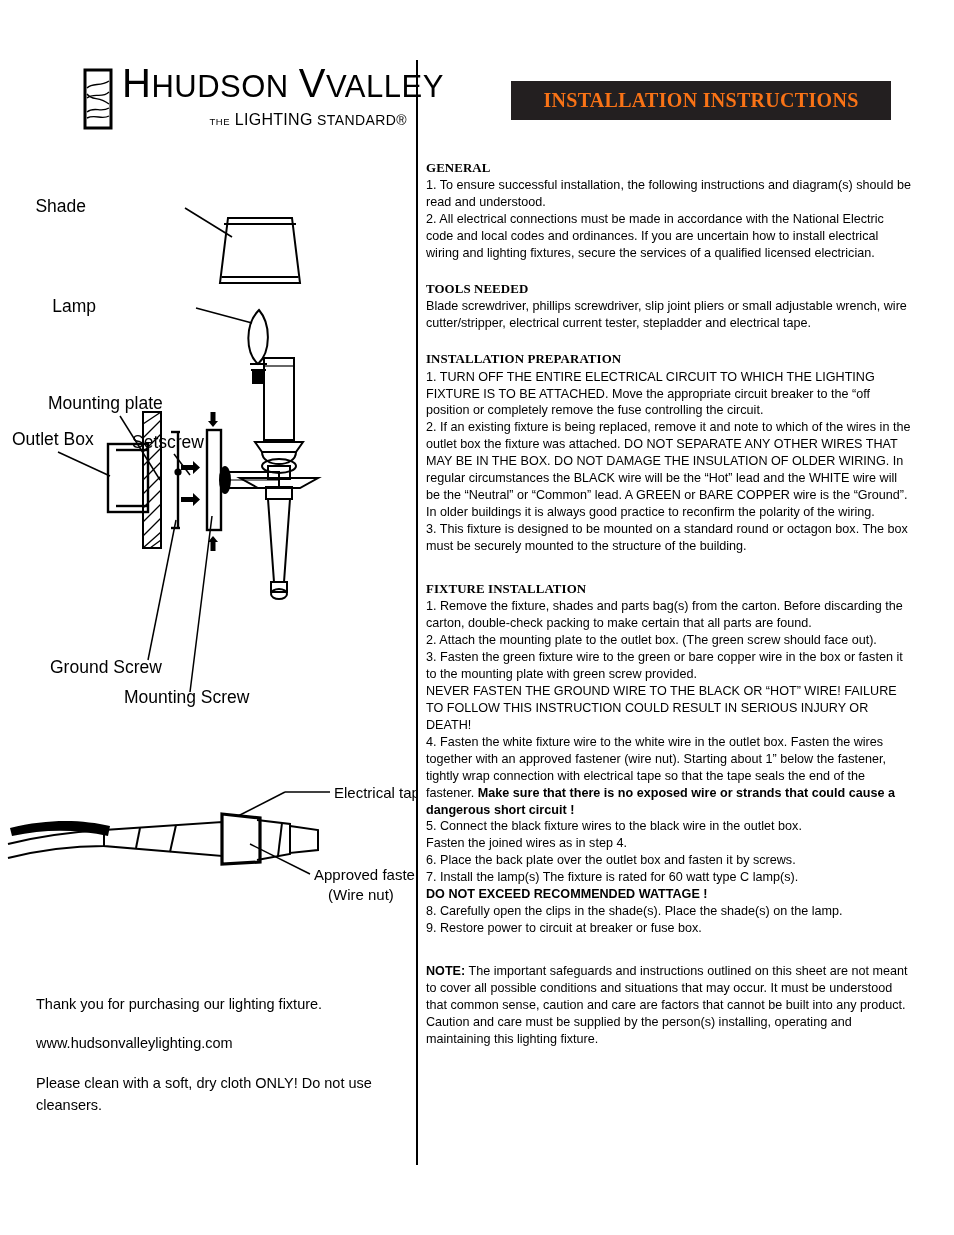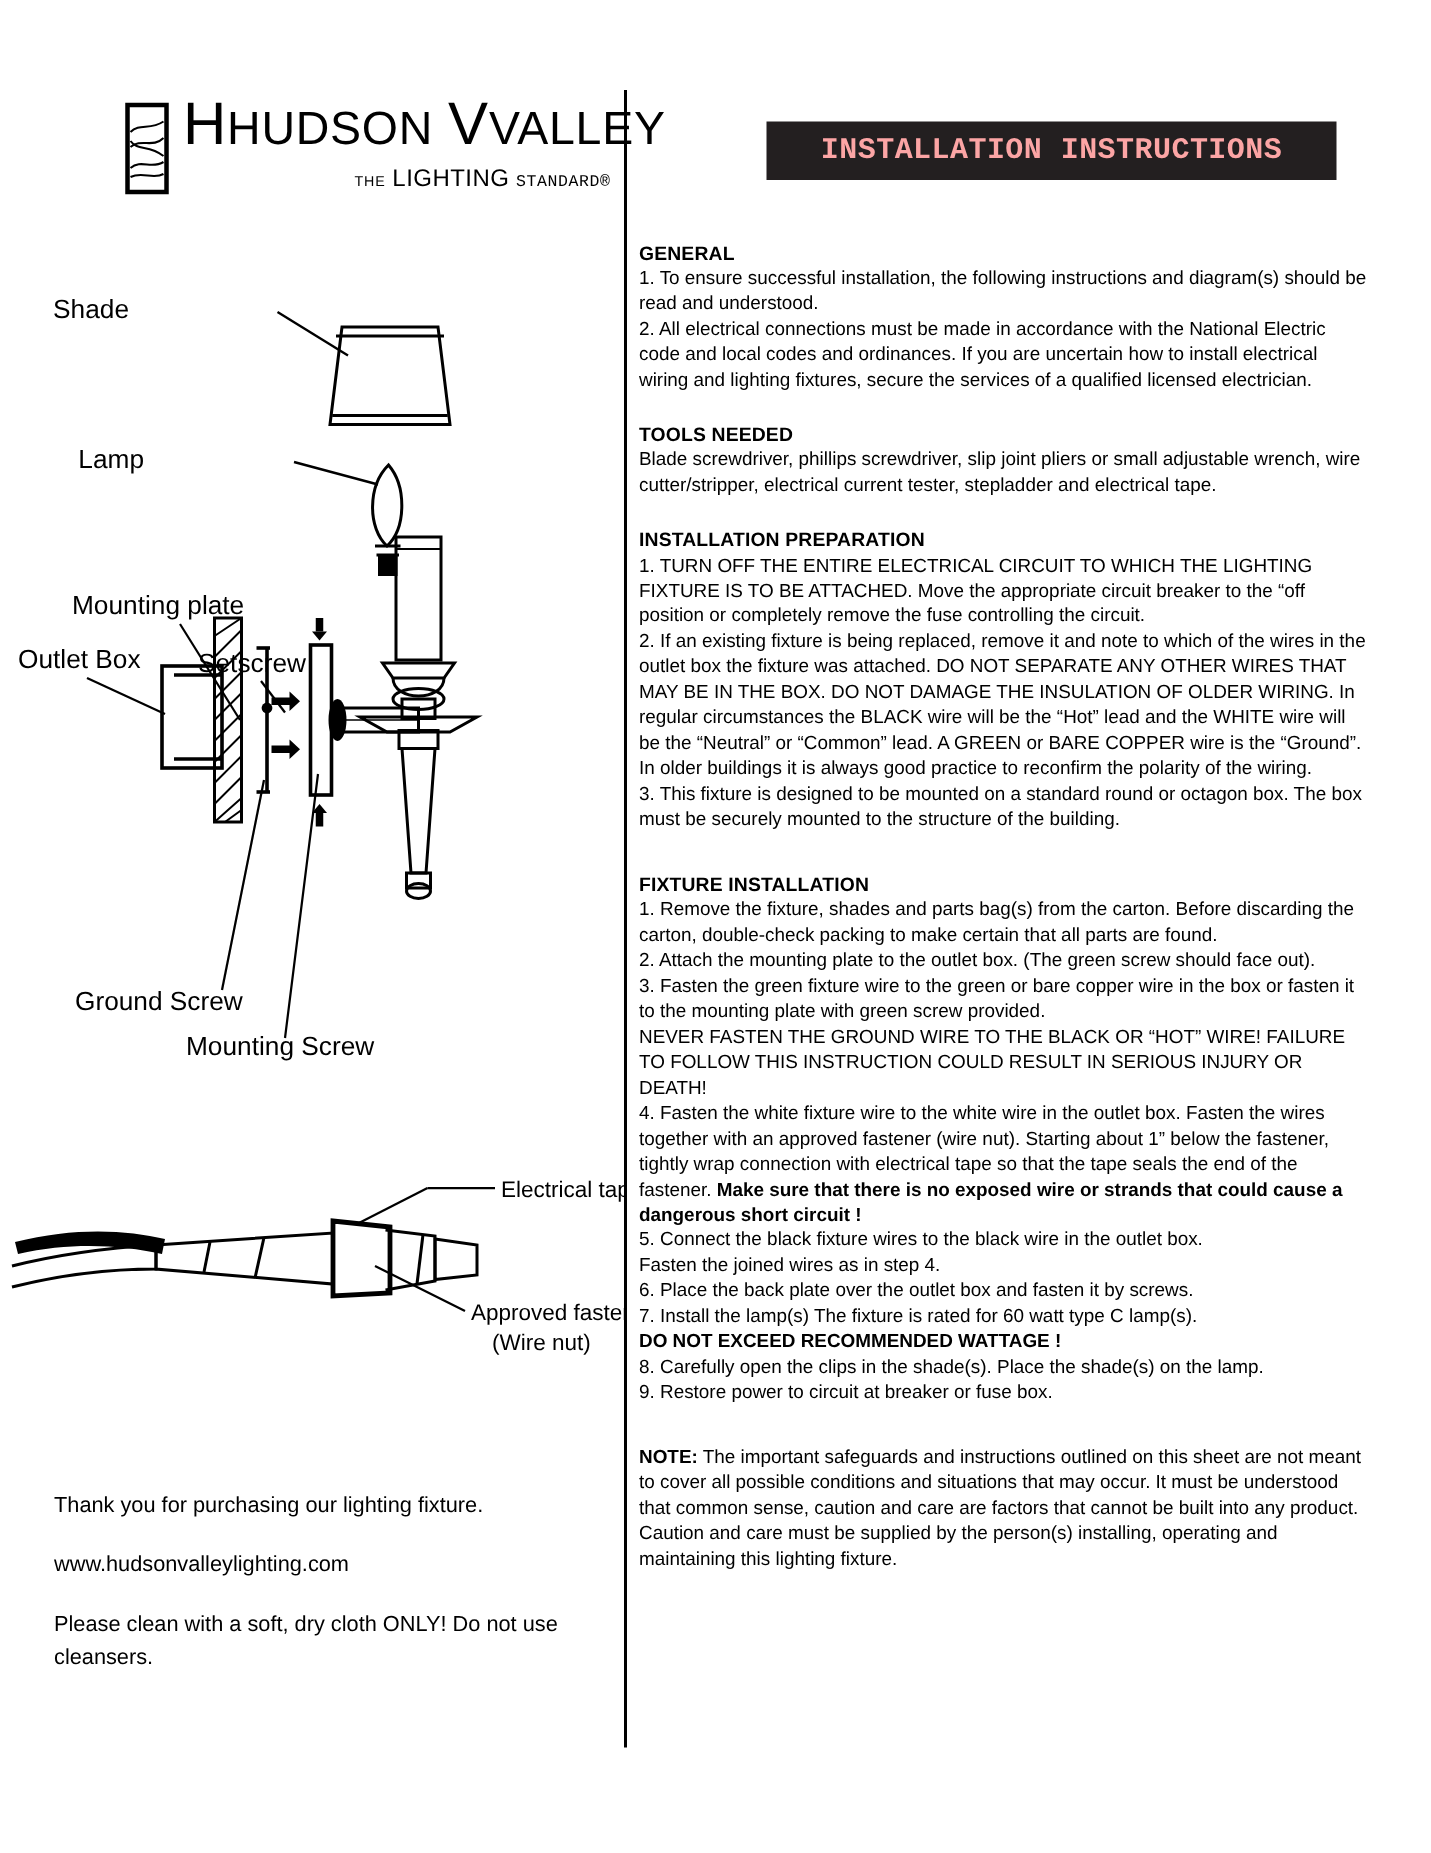--- a/index.html
+++ b/index.html
@@ -31,21 +31,21 @@
   }
   .logo-word .cap { font-size: 40px; }
   .logo-word .sm  { font-size: 31px; }
   .logo-tag {
     position: absolute; right: 0; top: 44px;
     white-space: nowrap; line-height: 1;
     font-family: "Liberation Sans", sans-serif; font-weight: 400;
   }
   .logo-tag .t1 { font-size: 9.5px; letter-spacing: 0.6px; }
   .logo-tag .t2 { font-size: 16px; letter-spacing: 0.3px; }
-  .logo-tag .t3 { font-size: 11px; letter-spacing: 0.4px; font-family: Liberation Mono, monospace; }
+  .logo-tag .t3 { font-size: 14px; letter-spacing: 0.4px; }
 
   .diagram-main { position: absolute; left: 0; top: 180px; width: 416px; height: 560px; }
   .diagram-wire { position: absolute; left: 0; top: 770px; width: 416px; height: 140px; }
 
   .dlabel {
     font-family: "Liberation Sans", sans-serif;
     font-size: 17.5px; fill: #000;
   }
   .dlabel-sm { font-size: 15px; }
 
@@ -60,35 +60,35 @@
   
   .right-col { position: absolute; left: 425px; top: 0; width: 529px; height: 1235px; }
 
   .banner {
     position: absolute; left: 86px; top: 81px;
     width: 380px; height: 39px;
     background: #231f20;
     display: flex; align-items: center; justify-content: center;
   }
   .banner-text {
-    color: #fca5a5; font-size: 20px; font-weight: bold;
+    color: #f97316; font-size: 20px; font-weight: bold;
     letter-spacing: 0.3px;
-    font-family: Liberation Mono, monospace;
+    font-family: Liberation Serif, serif;
   }
 
   .body-col {
     position: absolute; left: 1px; top: 160px;
     width: 488px;
     font-family: "Liberation Sans", sans-serif;
     font-size: 12.6px;
     line-height: 1.345;
     color: #000;
     text-align: left;
   }
-  .sec-head { font-weight: bold; font-size: 12.9px; letter-spacing: 0.1px; }
+  .sec-head { font-weight: bold; font-size: 12.9px; letter-spacing: 0.1px; font-family: Liberation Serif, serif; }
   .sec-body { }
   .gap-md { height: 19px; }
   .gap-lg { height: 26px; }
   .b { font-weight: bold; }
 </style>
 </head>
 <body>
 
 <div class="page">
 

